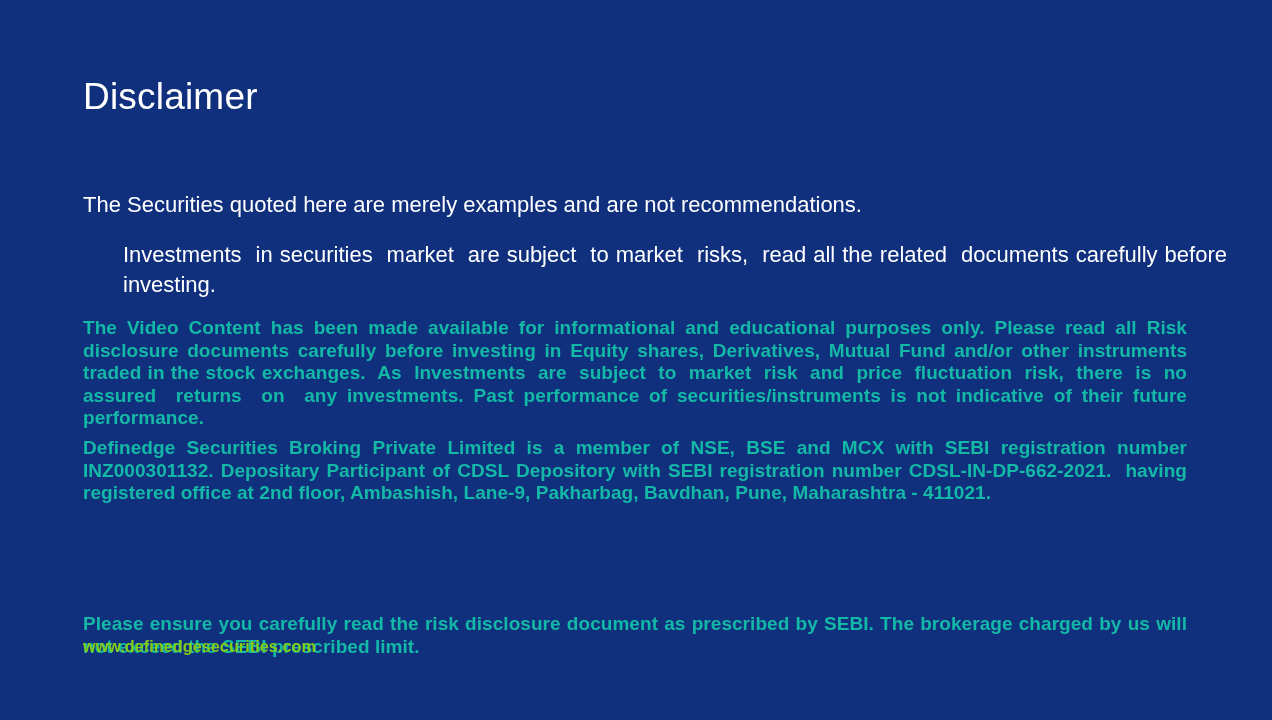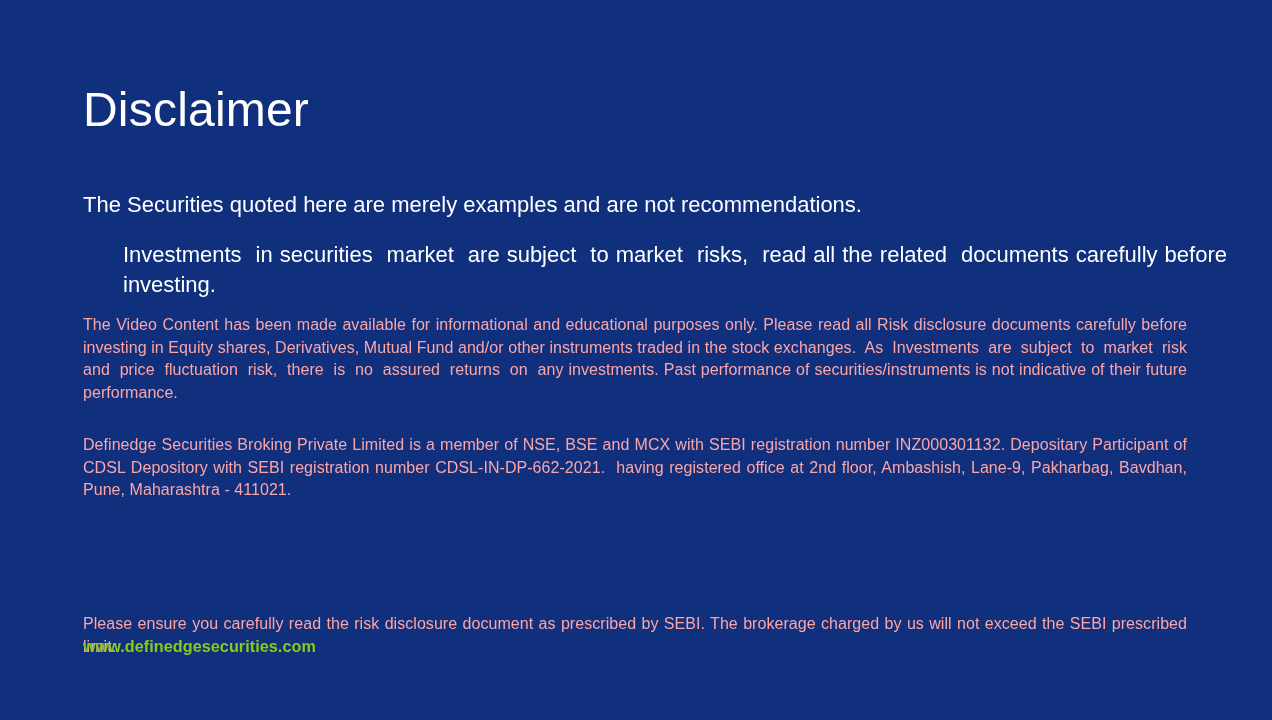--- a/index.html
+++ b/index.html
@@ -32,21 +32,21 @@
     left: 83px;
     top: 0;
     width: 1104px;
     height: 720px;
   }
 
   .page-title {
     position: absolute;
     left: 0;
     top: 52px;
-    font-size: 48px;
+    font-size: 37px;
     font-weight: 400;
     line-height: 1.08;
     color: #ffffff;
     letter-spacing: 0.2px;
     white-space: nowrap;
   }
 
   .lede {
     position: absolute;
     left: 0;
@@ -60,23 +60,23 @@
   }
   .lede-1 { top: 168px; }
   .lede-2 { top: 218px; margin-left: 40px; }
 
   .lede-2 { text-align-last: left; }
 
   .fine {
     position: absolute;
     left: 0;
     width: 1104px;
-    color: #fca5a5;
-    font-size: 16px;
-    font-weight: 400;
+    color: #14b8a6;
+    font-size: 19px;
+    font-weight: 700;
     line-height: 22.6px;
     text-align: justify;
     text-justify: inter-word;
     text-align-last: left;
     letter-spacing: 0.05px;
   }
 
   .fine-video   { top: 298px; }
   .fine-company { top: 418px; }
   .fine-contact { top: 500px; }

